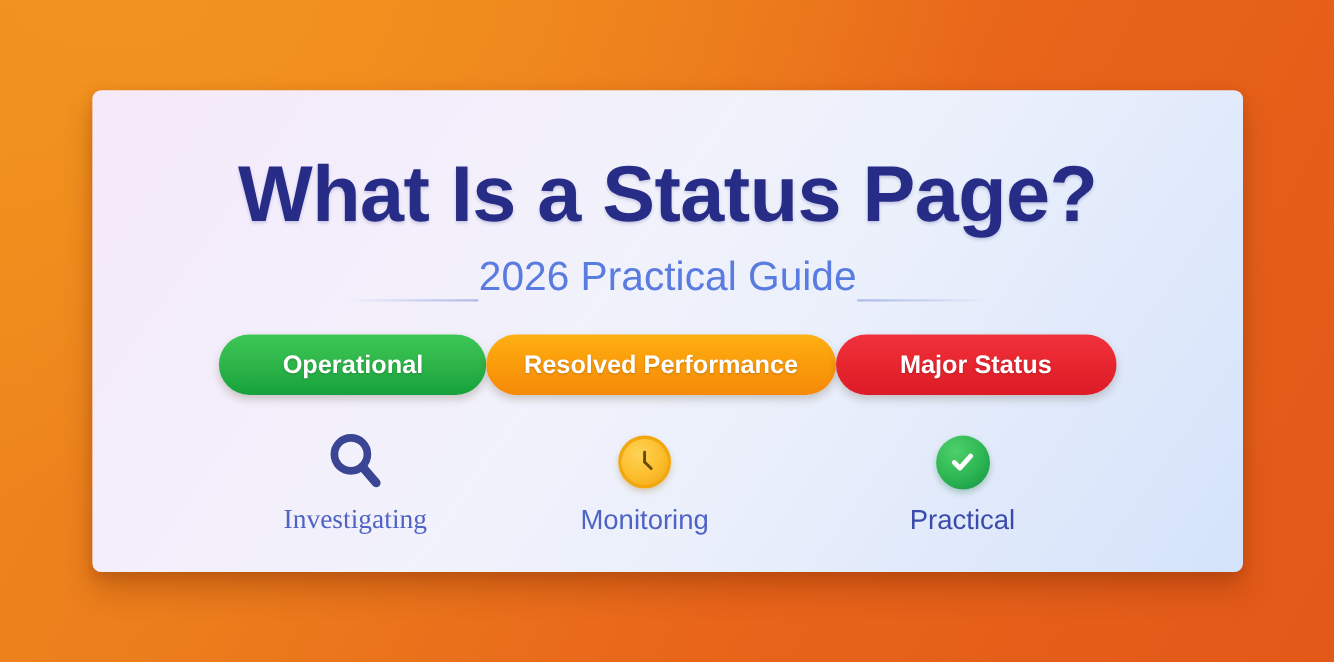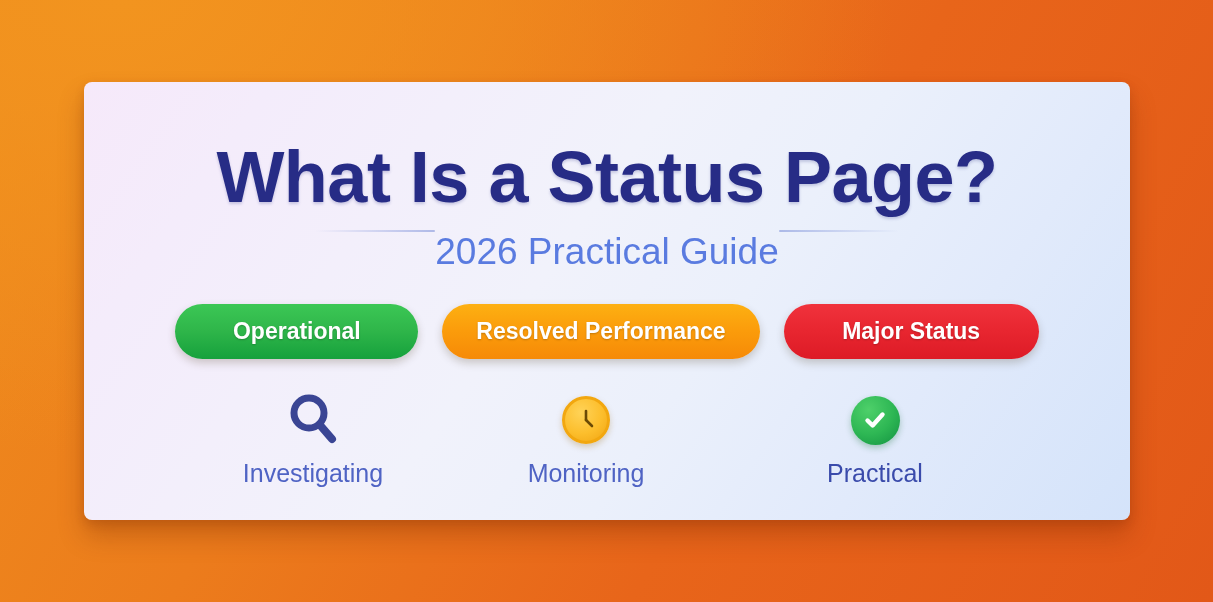--- a/index.html
+++ b/index.html
@@ -57,21 +57,21 @@
     white-space: nowrap;
   }
 
   
   #subtitle-row {
     position: absolute;
     top: 148px;
     left: 0;
     width: 100%;
     display: flex;
-    align-items: flex-start;
+    align-items: flex-end;
     justify-content: center;
   }
   .sub-rule {
     width: 120px;
     height: 2px;
     background: linear-gradient(90deg, rgba(120,140,215,0) 0%, rgba(120,140,215,0.55) 100%);
     border-radius: 2px;
   }
   .sub-rule.right {
     background: linear-gradient(90deg, rgba(120,140,215,0.55) 0%, rgba(120,140,215,0) 100%);
@@ -86,21 +86,20 @@
 
   
   #badges {
     position: absolute;
     top: 222px;
     left: 0;
     width: 100%;
     display: flex;
     align-items: center;
     justify-content: center;
-    gap: 24px;
   }
   .badge {
     height: 55px;
     display: flex;
     align-items: center;
     justify-content: center;
     padding: 0 34px;
     border-radius: 28px;
     font-size: 23px;
     font-weight: 700;
@@ -124,21 +123,21 @@
 
   
   .step {
     position: absolute;
     top: 0;
     width: 180px;
     display: flex;
     flex-direction: column;
     align-items: center;
   }
-  .step.s0 { left: 139px; }
+  .step.s0 { left: 149px; font-family: Liberation Serif, serif; }
   .step.s1 { left: 412px; }
   .step.s2 { left: 701px; }
 
   .icon-wrap {
     height: 76px;
     display: flex;
     align-items: center;
     justify-content: center;
     position: relative;
     z-index: 2;

